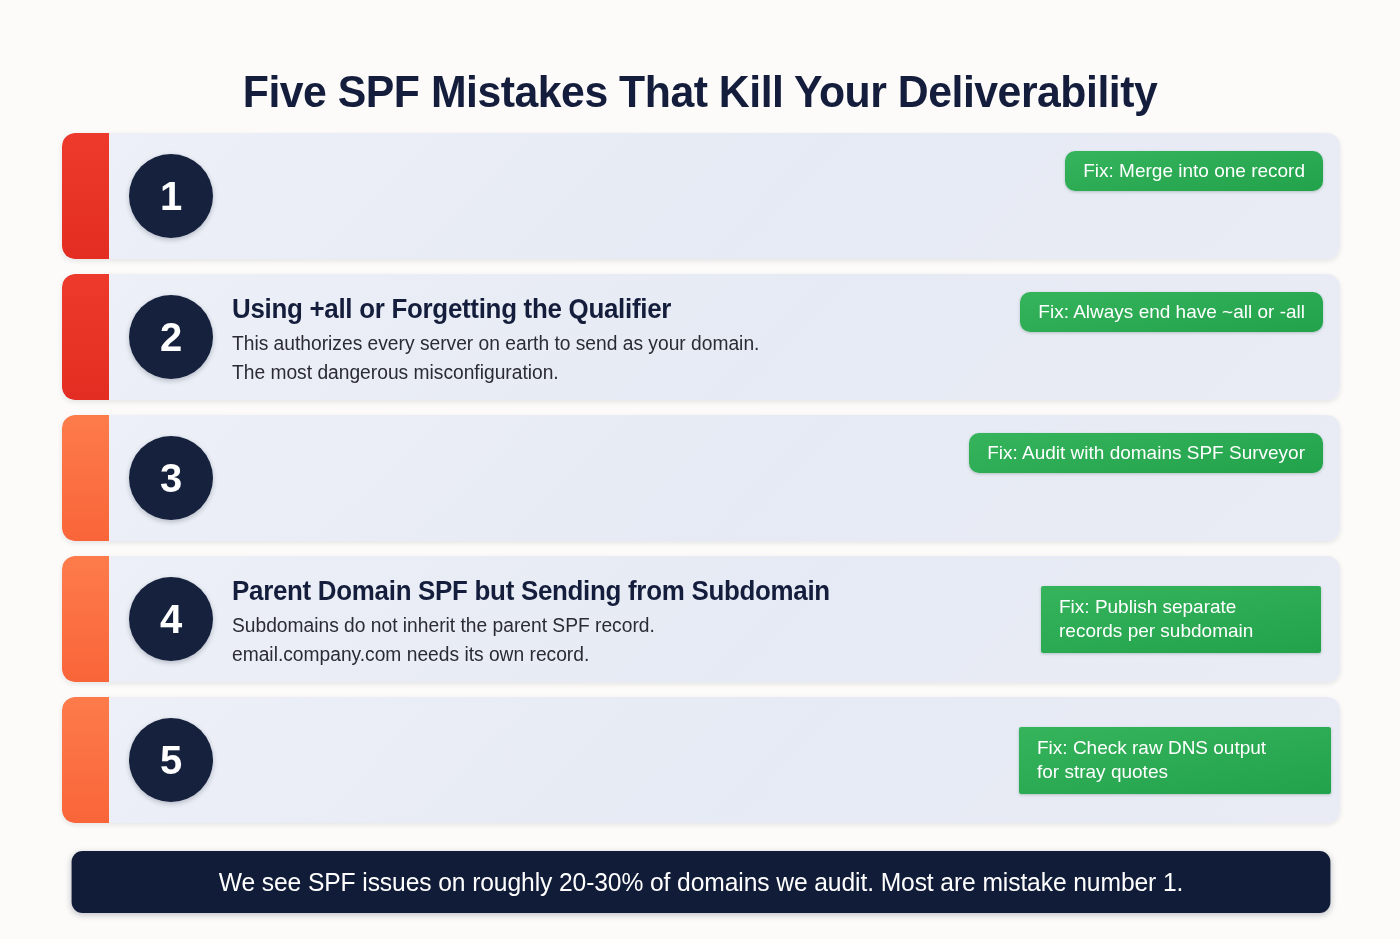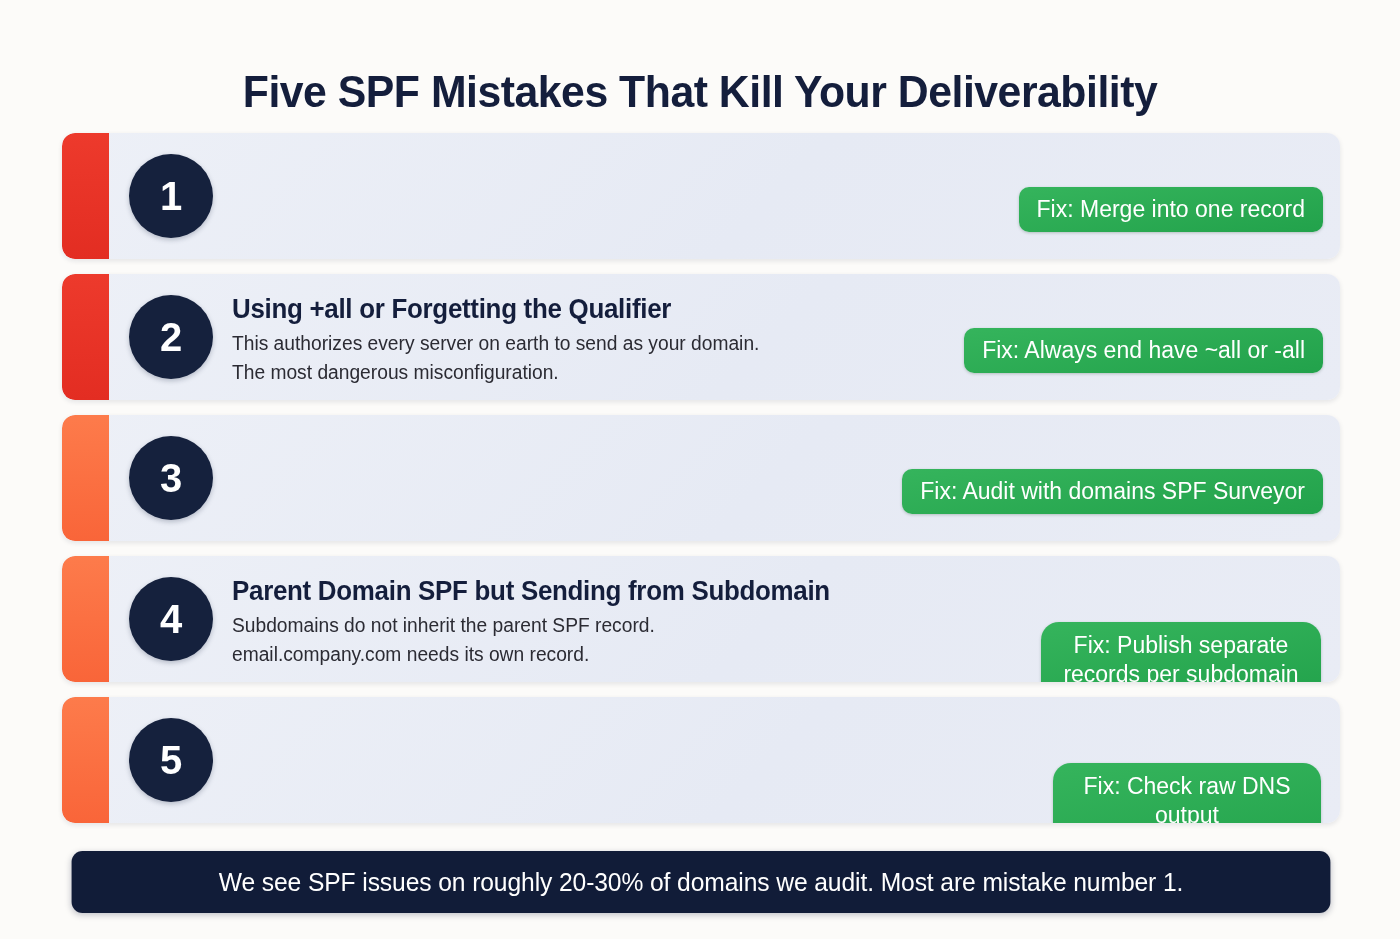--- a/index.html
+++ b/index.html
@@ -118,43 +118,42 @@
     transform: scaleX(0.985);
     transform-origin: left center;
   }
 
   
   .fix-pill {
     position: absolute;
     background: linear-gradient(170deg, #35B45C 0%, #22A24B 100%);
     color: #FFFFFF;
     border-radius: 9px;
-    font-size: 23px;
+    font-size: 19px;
     line-height: 1.28;
-    text-align: center;
+    text-align: left;
     padding: 7px 15px;
     box-shadow: 0 1px 3px rgba(20,60,35,0.25);
     white-space: pre-line;
     box-sizing: border-box;
-    margin-top: 36px;
   }
   .fix-pill.one-line {
     padding: 8px 18px;
     border-radius: 10px;
   }
   .fix-pill.two-line {
-    border-radius: 18px;
+    border-radius: 2px;
     padding: 9px 18px;
   }
 
   .pill-1 { right: 17px; top: 18px; }
   .pill-2 { right: 17px; top: 18px; }
   .pill-3 { right: 17px; top: 18px; }
   .pill-4 { right: 19px; top: 30px; width: 280px; }
-  .pill-5 { right: 19px; top: 30px; width: 268px; }
+  .pill-5 { right: 9px; top: 30px; width: 312px; }
 
   
   .footer {
     position: absolute;
     left: 62px;
     top: 851px;
     width: 1278px;
     height: 62px;
     background: #111C38;
     border-radius: 11px;

